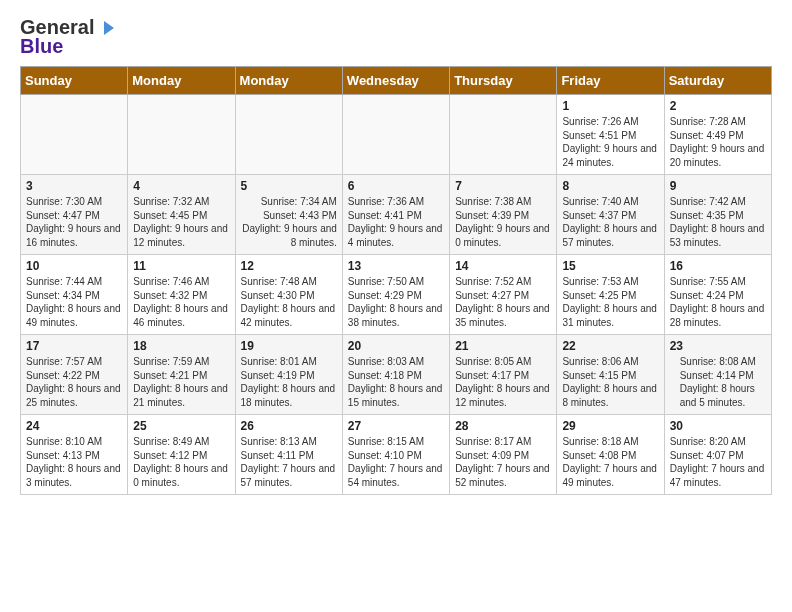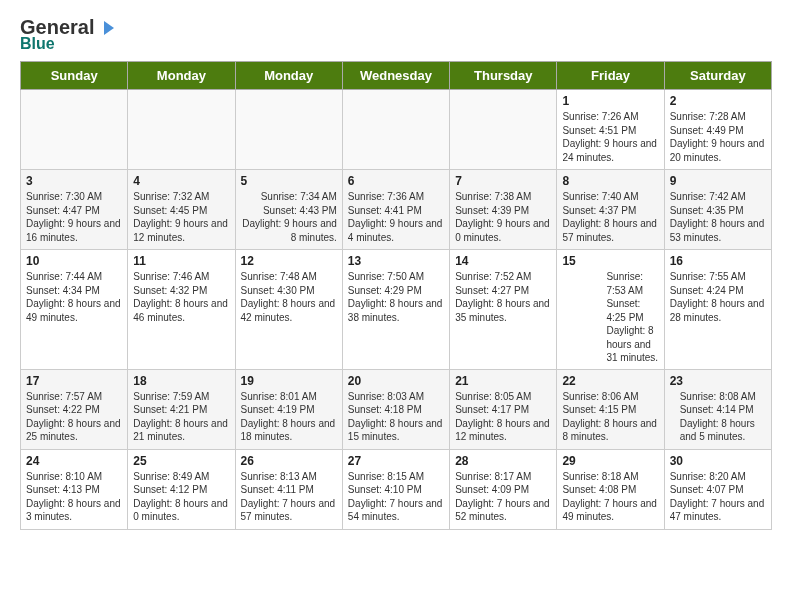--- a/index.html
+++ b/index.html
@@ -34,26 +34,26 @@
       font-size: 17px;
       color: #333;
       margin-top: 2px;
     }
     table {
       width: 100%;
       border-collapse: collapse;
       margin-top: 8px;
     }
     thead tr th {
-      background-color: #4d7c0f;
+      background-color: #a16207;
       color: #fff;
       font-size: 13px;
       font-weight: bold;
       padding: 6px 4px;
-      text-align: center;
+      text-align: left;
       border: 1px solid #aaa;
     }
     tbody tr td {
       vertical-align: top;
       border: 1px solid #ccc;
       padding: 4px 5px;
       font-size: 10.5px;
       color: #222;
       width: calc(100% / 7);
       height: 80px;
@@ -86,21 +86,21 @@
 <div class="header-area">
   <div class="logo">
   <div style="display:flex;align-items:center;">
     <div style="display:flex;flex-direction:column;align-items:flex-start;">
       <div style="display:flex;align-items:center;gap:2px;">
         <span style="font-size:20px;font-weight:bold;color:#333;">General</span>
         <svg width="22" height="22" viewBox="0 0 22 22">
           <polygon points="8,4 18,11 8,18" fill="#4a90d9"></polygon>
         </svg>
       </div>
-      <span style="font-size:16px;font-weight:bold;color:#0f766e;margin-top:-4px;">Blue</span>
+      <span style="font-size:20px;font-weight:bold;color:#4c1d95;margin-top:-4px;">Blue</span>
     </div>
   </div>
 </div>
   <div class="title-area">
     <div class="month-title"></div>
     <div class="location"></div>
   </div>
 </div>
 
 <table>
@@ -205,21 +205,21 @@
 Daylight: 8 hours and 38 minutes.</div>
         </td>
         <td>
           <span class="day-number">14</span>
           <div class="cell-content" style="white-space: pre-line;">Sunrise: 7:52 AM
 Sunset: 4:27 PM
 Daylight: 8 hours and 35 minutes.</div>
         </td>
         <td>
           <span class="day-number">15</span>
-          <div class="cell-content" style="white-space: pre-line; margin-left: 44px;">Sunrise: 7:53 AM
+          <div class="cell-content" style="white-space: pre-line;">Sunrise: 7:53 AM
 Sunset: 4:25 PM
 Daylight: 8 hours and 31 minutes.</div>
         </td>
         <td>
           <span class="day-number">16</span>
           <div class="cell-content" style="white-space: pre-line;">Sunrise: 7:55 AM
 Sunset: 4:24 PM
 Daylight: 8 hours and 28 minutes.</div>
         </td>
       </tr>

